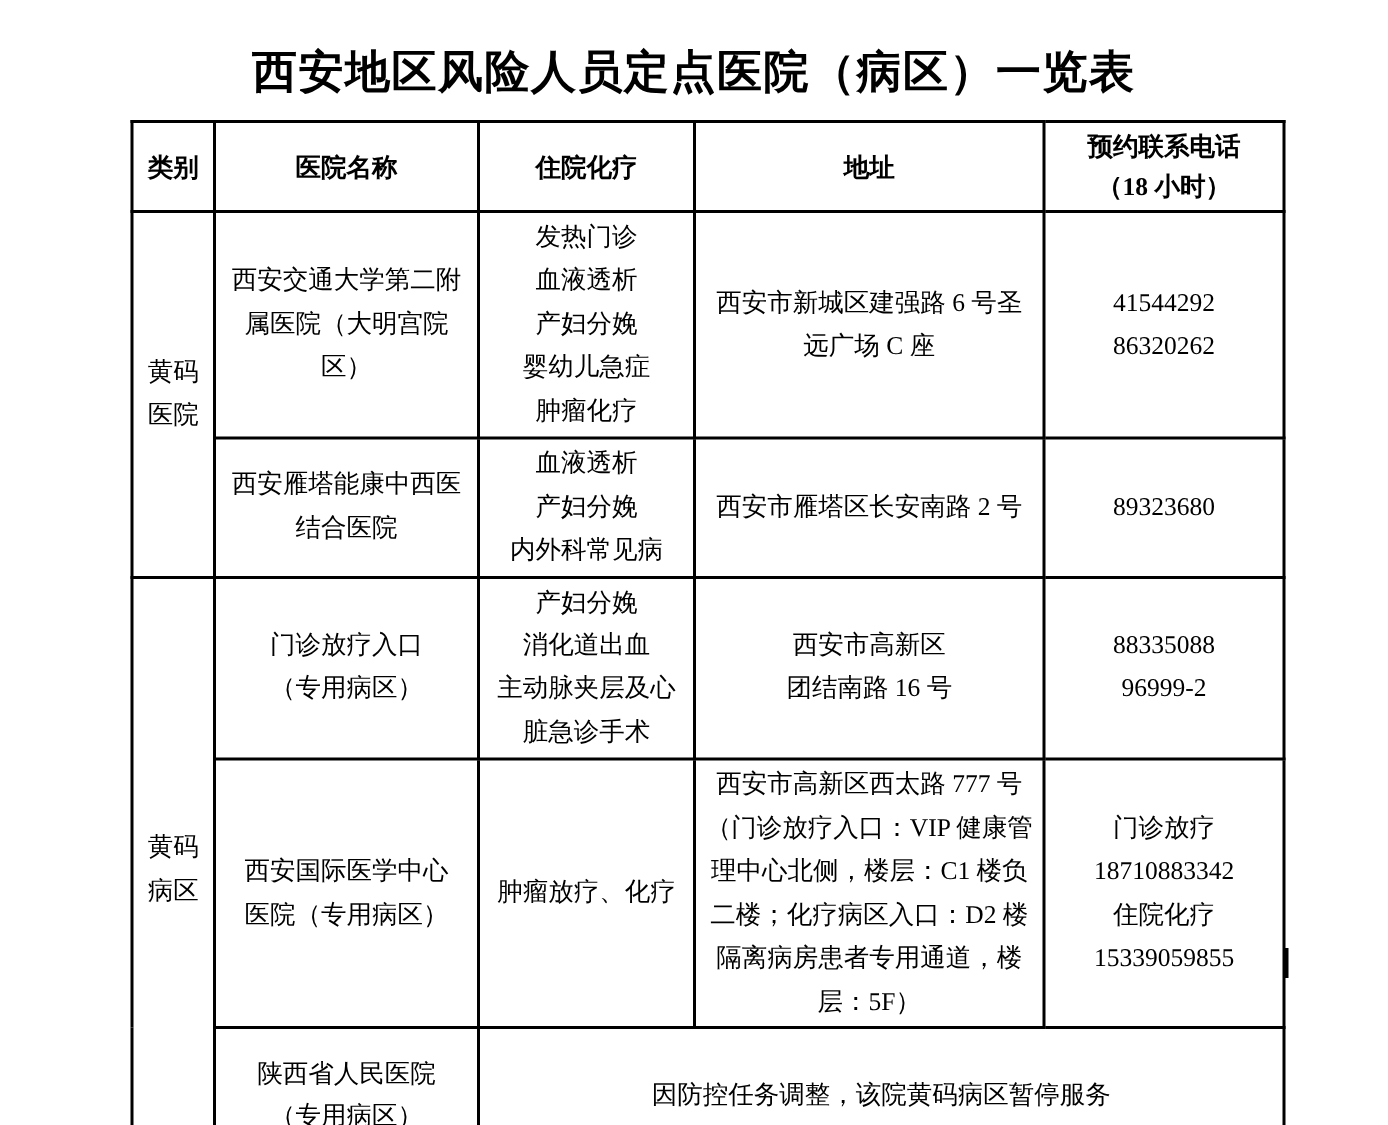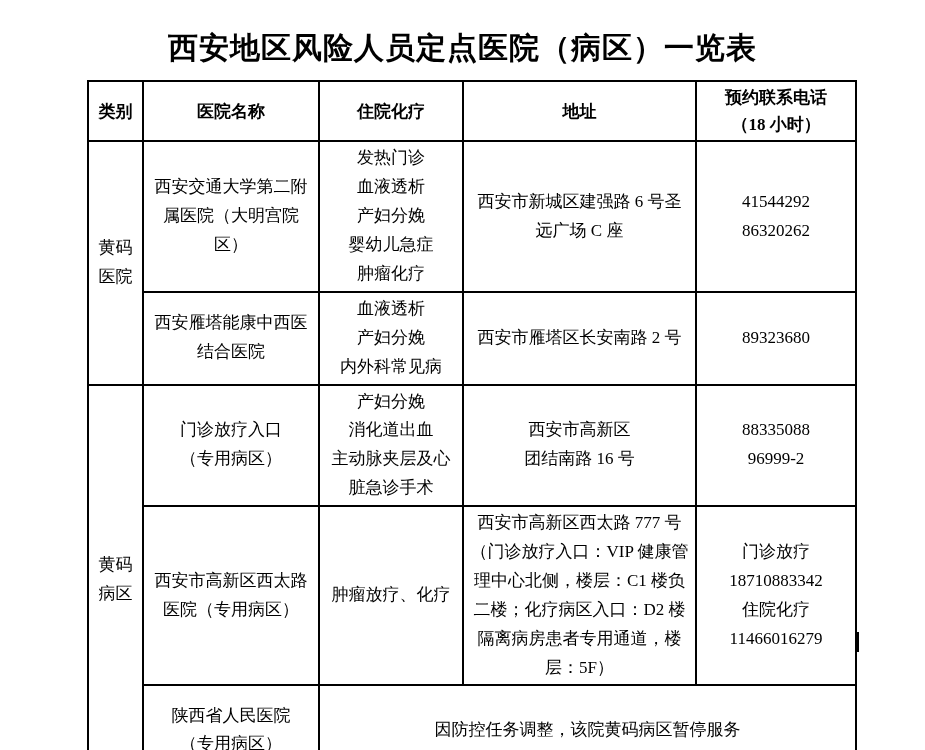--- a/index.html
+++ b/index.html
@@ -134,33 +134,33 @@
 消化道出血
 主动脉夹层及心
 脏急诊手术</td>
         <td>西安市高新区
 团结南路 16 号</td>
         <td>88335088
 96999-2</td>
       </tr>
 
       <tr class="row-4">
-        <td>西安市高新区西太路
+        <td>西安国际医学中心
 医院（专用病区）</td>
         <td>肿瘤放疗、化疗</td>
         <td class="cell-address-long">西安市高新区西太路 777 号
 （门诊放疗入口：VIP 健康管
 理中心北侧，楼层：C1 楼负
 二楼；化疗病区入口：D2 楼
 隔离病房患者专用通道，楼
 层：5F）</td>
         <td>门诊放疗
 18710883342
 住院化疗
-11466016279</td>
+15339059855</td>
       </tr>
 
       <tr class="row-5">
         <td>陕西省人民医院
 （专用病区）</td>
         <td colspan="3">因防控任务调整，该院黄码病区暂停服务</td>
       </tr>
     </tbody>
   </table>
 

